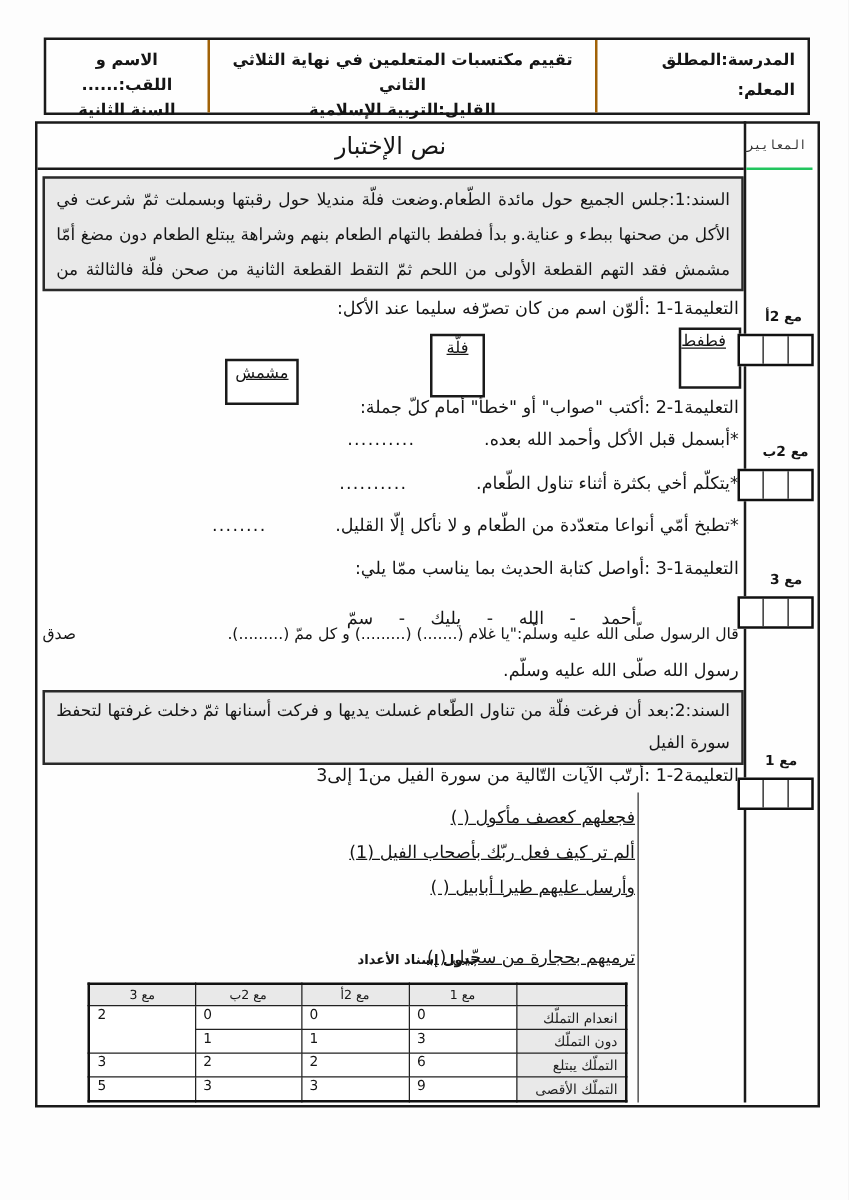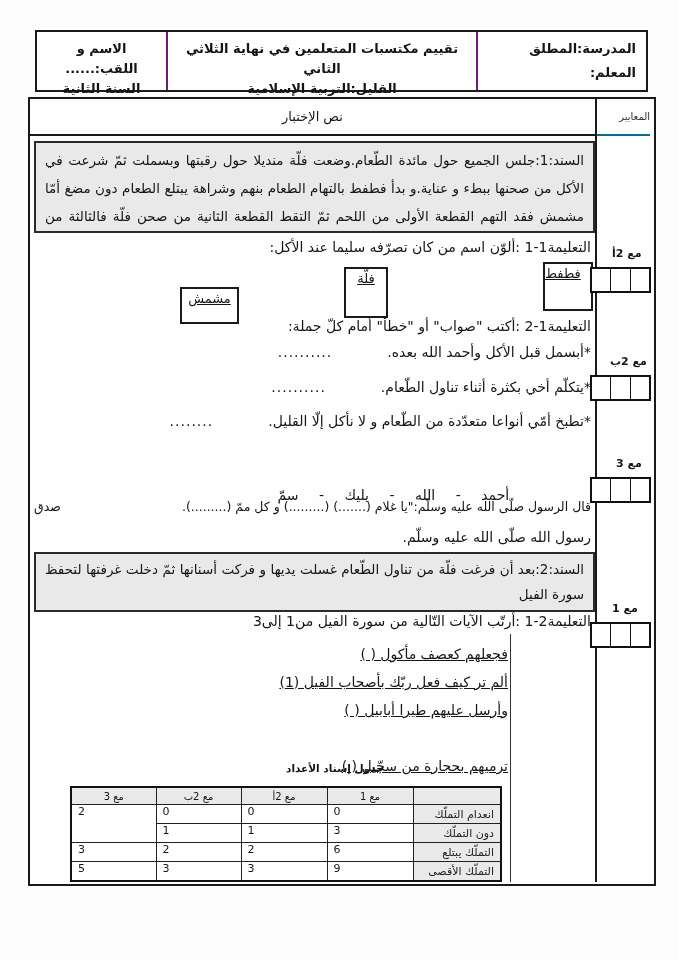--- a/index.html
+++ b/index.html
@@ -6,32 +6,32 @@
   .page{
     position:relative;width:679px;height:960px;margin:0 auto;
     background:#fdfdfd;overflow:hidden;
     font-family:"DejaVu Sans",sans-serif;color:#151515;direction:rtl;
   }
   .abs{position:absolute;}
   
   .hdr{display:flex;border:2px solid #1a1a1a;background:#fefefe;}
   .hdr-cell{display:flex;flex-direction:column;justify-content:space-between;
     padding:7px 10px;font-size:13px;font-weight:bold;line-height:20px;}
-  .hdr-cell + .hdr-cell{border-left:none;border-right:2px solid #701a75;}
+  .hdr-cell + .hdr-cell{border-left:none;border-right:2px solid #a16207;}
   .hdr-right{width:148px;text-align:right;}
   .hdr-center{width:288px;text-align:center;}
   .hdr-left{flex:1;text-align:center;}
   
   .main-frame{border:2px solid #1a1a1a;background:#fefefe;}
   .vline{border-left:2px solid #1a1a1a;width:0;}
   .vline-thin{border-left:1.5px solid #333;width:0;}
   .row-title{border-bottom:2px solid #1a1a1a;display:flex;align-items:center;justify-content:center;
-    font-size:13px;}
-  .criteria-head{display:flex;align-items:center;justify-content:flex-start;
-    border-bottom:2px solid #0369a1;font-size:10px;color:#333;}
+    font-size:19px;}
+  .criteria-head{display:flex;align-items:center;justify-content:flex-end;
+    border-bottom:2px solid #22c55e;font-size:10px;color:#333;font-family:Liberation Mono, monospace;}
   
   .sanad{background:#e9e9e9;border:2px solid #2a2a2a;padding:3px 9px;
     font-size:13.5px;line-height:28px;text-align:justify;text-justify:inter-word;overflow:hidden;}
   
   .tline{font-size:14px;line-height:22px;text-align:right;white-space:nowrap;overflow:hidden;}
   .stline{display:flex;align-items:baseline;gap:55px;font-size:14px;white-space:nowrap;}
   .dots{letter-spacing:1px;}
   .namebox{border:2px solid #1a1a1a;background:#fff;display:flex;align-items:flex-start;
     justify-content:center;font-size:13px;text-decoration:underline;padding-top:2px;}
   .wordbank{font-size:14px;word-spacing:16px;text-align:right;padding-right:14px;white-space:pre-wrap;}
@@ -111,20 +111,23 @@
   </div>
   <div class="abs stline" style="left:34px;top:379px;width:557px;">
     <span>*يتكلّم أخي بكثرة أثناء تناول الطّعام.</span>
     <span class="dots">..........</span>
   </div>
   <div class="abs stline" style="left:34px;top:413px;width:557px;">
     <span>*تطبخ أمّي أنواعا متعدّدة من الطّعام و لا نأكل إلّا القليل.</span>
     <span class="dots">........</span>
   </div>
 
+  <div class="abs tline" style="left:34px;top:444px;width:557px;">
+    <span>التعليمة1-3 :أواصل كتابة الحديث بما يناسب ممّا يلي:</span>
+  </div>
 
   <div class="abs wordbank" style="left:34px;top:471px;width:557px;">
     <span>أحمد - الله - يليك - سمّ</span>
   </div>
 
   <div class="abs hadith1" style="left:34px;top:499px;width:557px;">
     <span>قال الرسول صلّى الله عليه وسلّم:"يا غلام (.......) (.........) و كل ممّ (.........).</span>
     <span>صدق</span>
   </div>
   <div class="abs tline" style="left:34px;top:526px;width:557px;">

